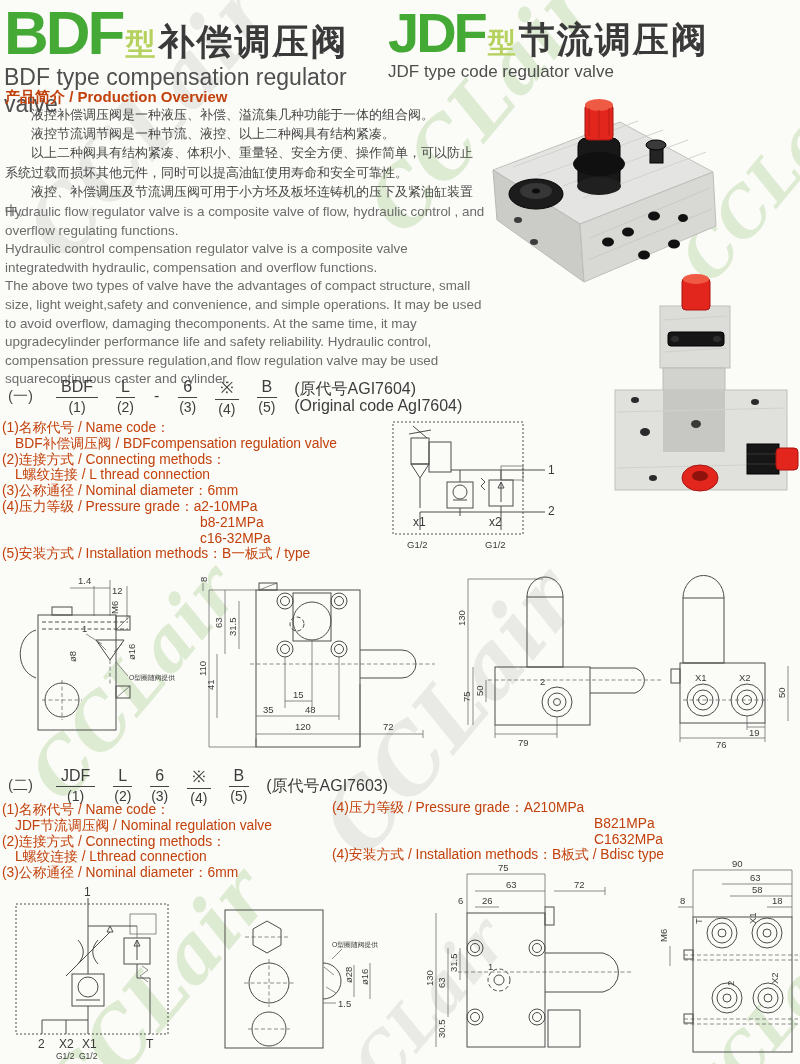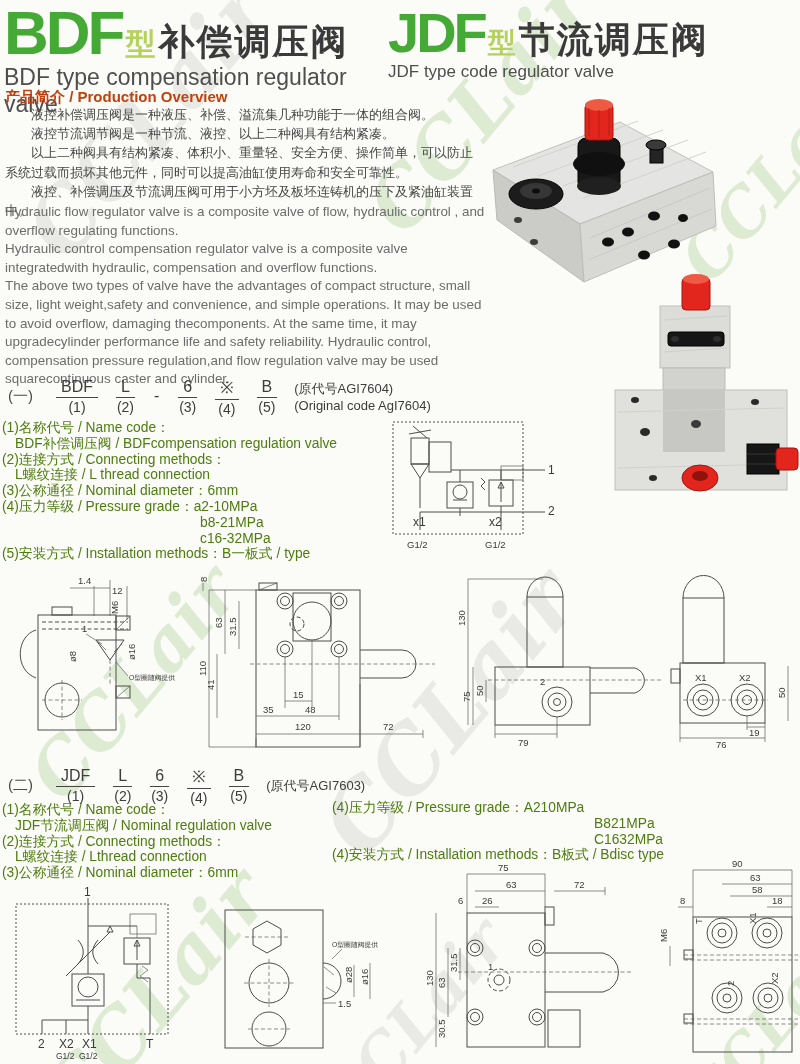--- a/index.html
+++ b/index.html
@@ -23,23 +23,23 @@
   .sec-green{color:#9cc11e;font-weight:bold;font-size:14.5px;}
   .para-zh p{margin:0;text-indent:2em;font-size:13px;line-height:19.2px;color:#474747;}
   .para-en p{margin:0;font-size:13.4px;line-height:18.6px;color:#6c6c6c;}
   
   .code-row{display:flex;align-items:center;}
   .code-idx{font-size:15px;color:#4a4a4a;margin-right:14px;}
   .code-seg{text-align:center;margin:0 9px;}
   .code-seg .t{display:block;padding:0 5px 1px;border-bottom:1.5px solid #454545;font-size:16px;color:#3c3c3c;}
   .code-seg.no-line .t{border-bottom:none;padding:0 1px 1px;}
   .code-seg .n{display:block;font-size:14px;margin-top:1px;color:#3c3c3c;}
-  .code-note{font-size:13px;line-height:17px;margin-left:8px;color:#3c3c3c;}
+  .code-note{font-size:16px;line-height:17px;margin-left:8px;color:#3c3c3c;}
   
-  .spec div{font-size:13.8px;line-height:15.8px;color:#4d7c0f;white-space:nowrap;}
+  .spec div{font-size:13.8px;line-height:15.8px;color:#c2410c;white-space:nowrap;}
   .ind1{padding-left:13px;}
   .indp1{padding-left:198px;}
   .indp2{padding-left:262px;}
   
   svg.draw{position:absolute;overflow:visible;}
   svg.draw line,svg.draw rect,svg.draw circle,svg.draw path,svg.draw polygon,svg.draw polyline
     {stroke:#4c4c4c;stroke-width:1;fill:none;}
   svg.draw .dash{stroke-dasharray:4 2.5;}
   svg.draw .dashf{stroke-dasharray:2 2;}
   svg.draw .thin{stroke-width:.7;stroke:#5c5c5c;}

